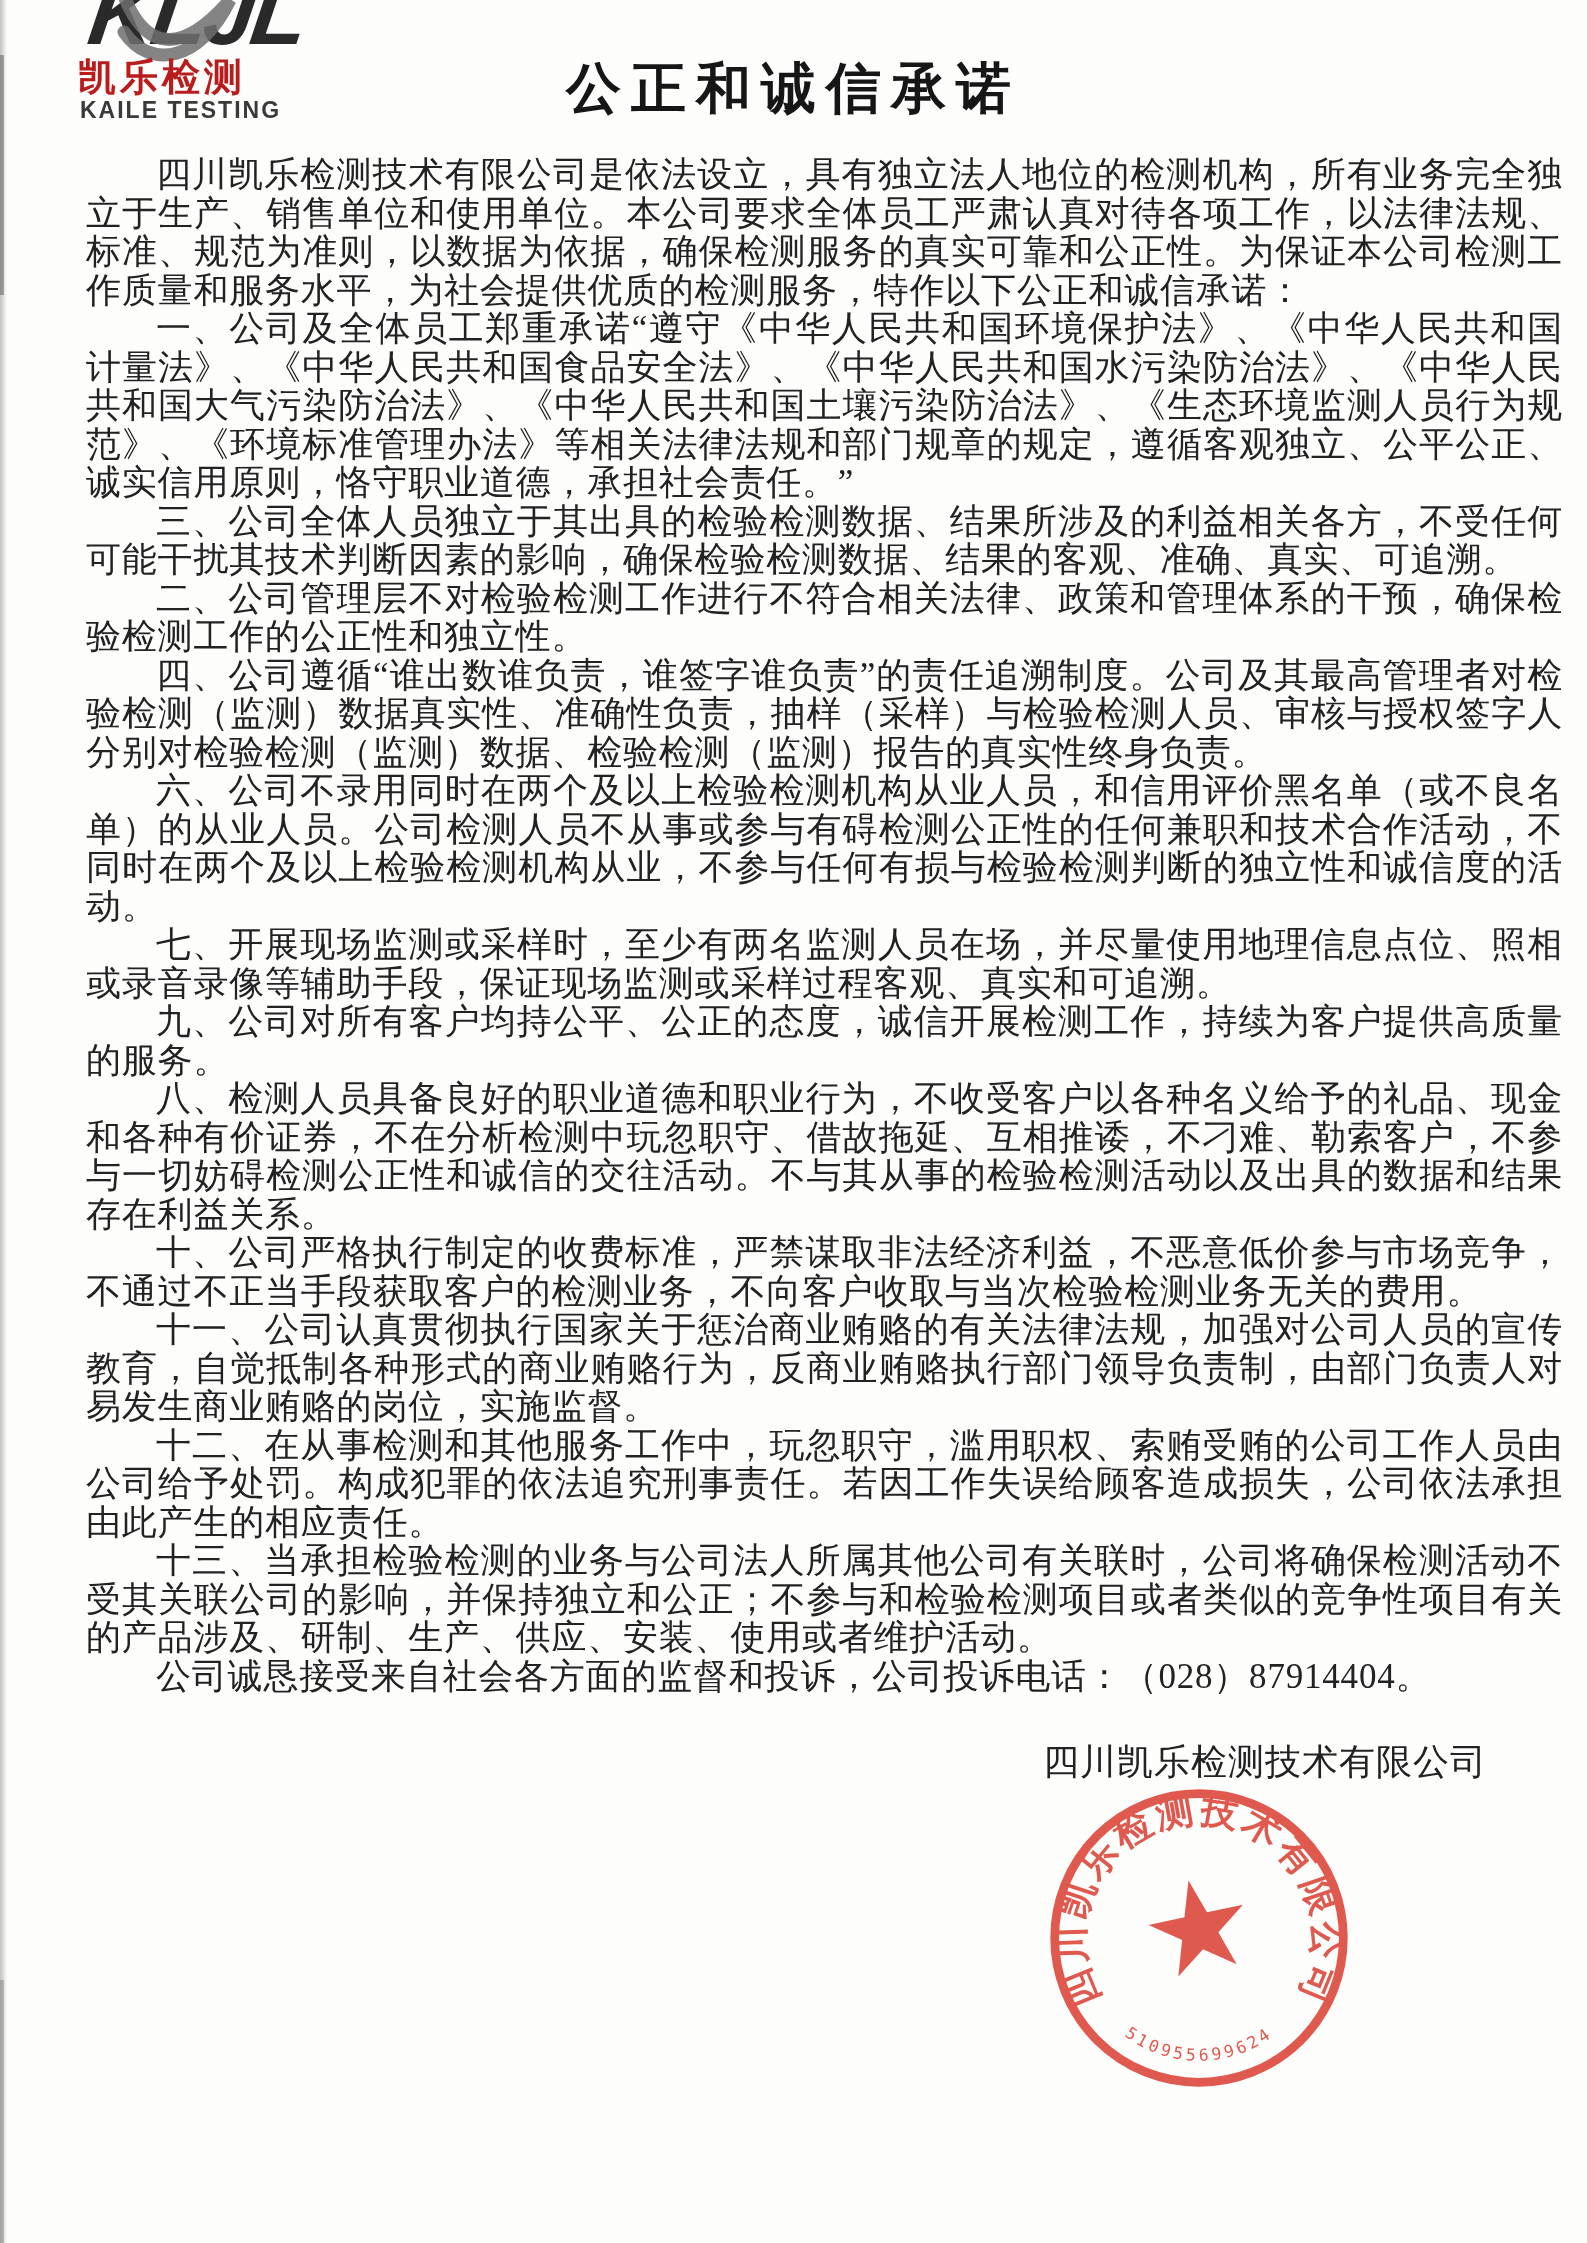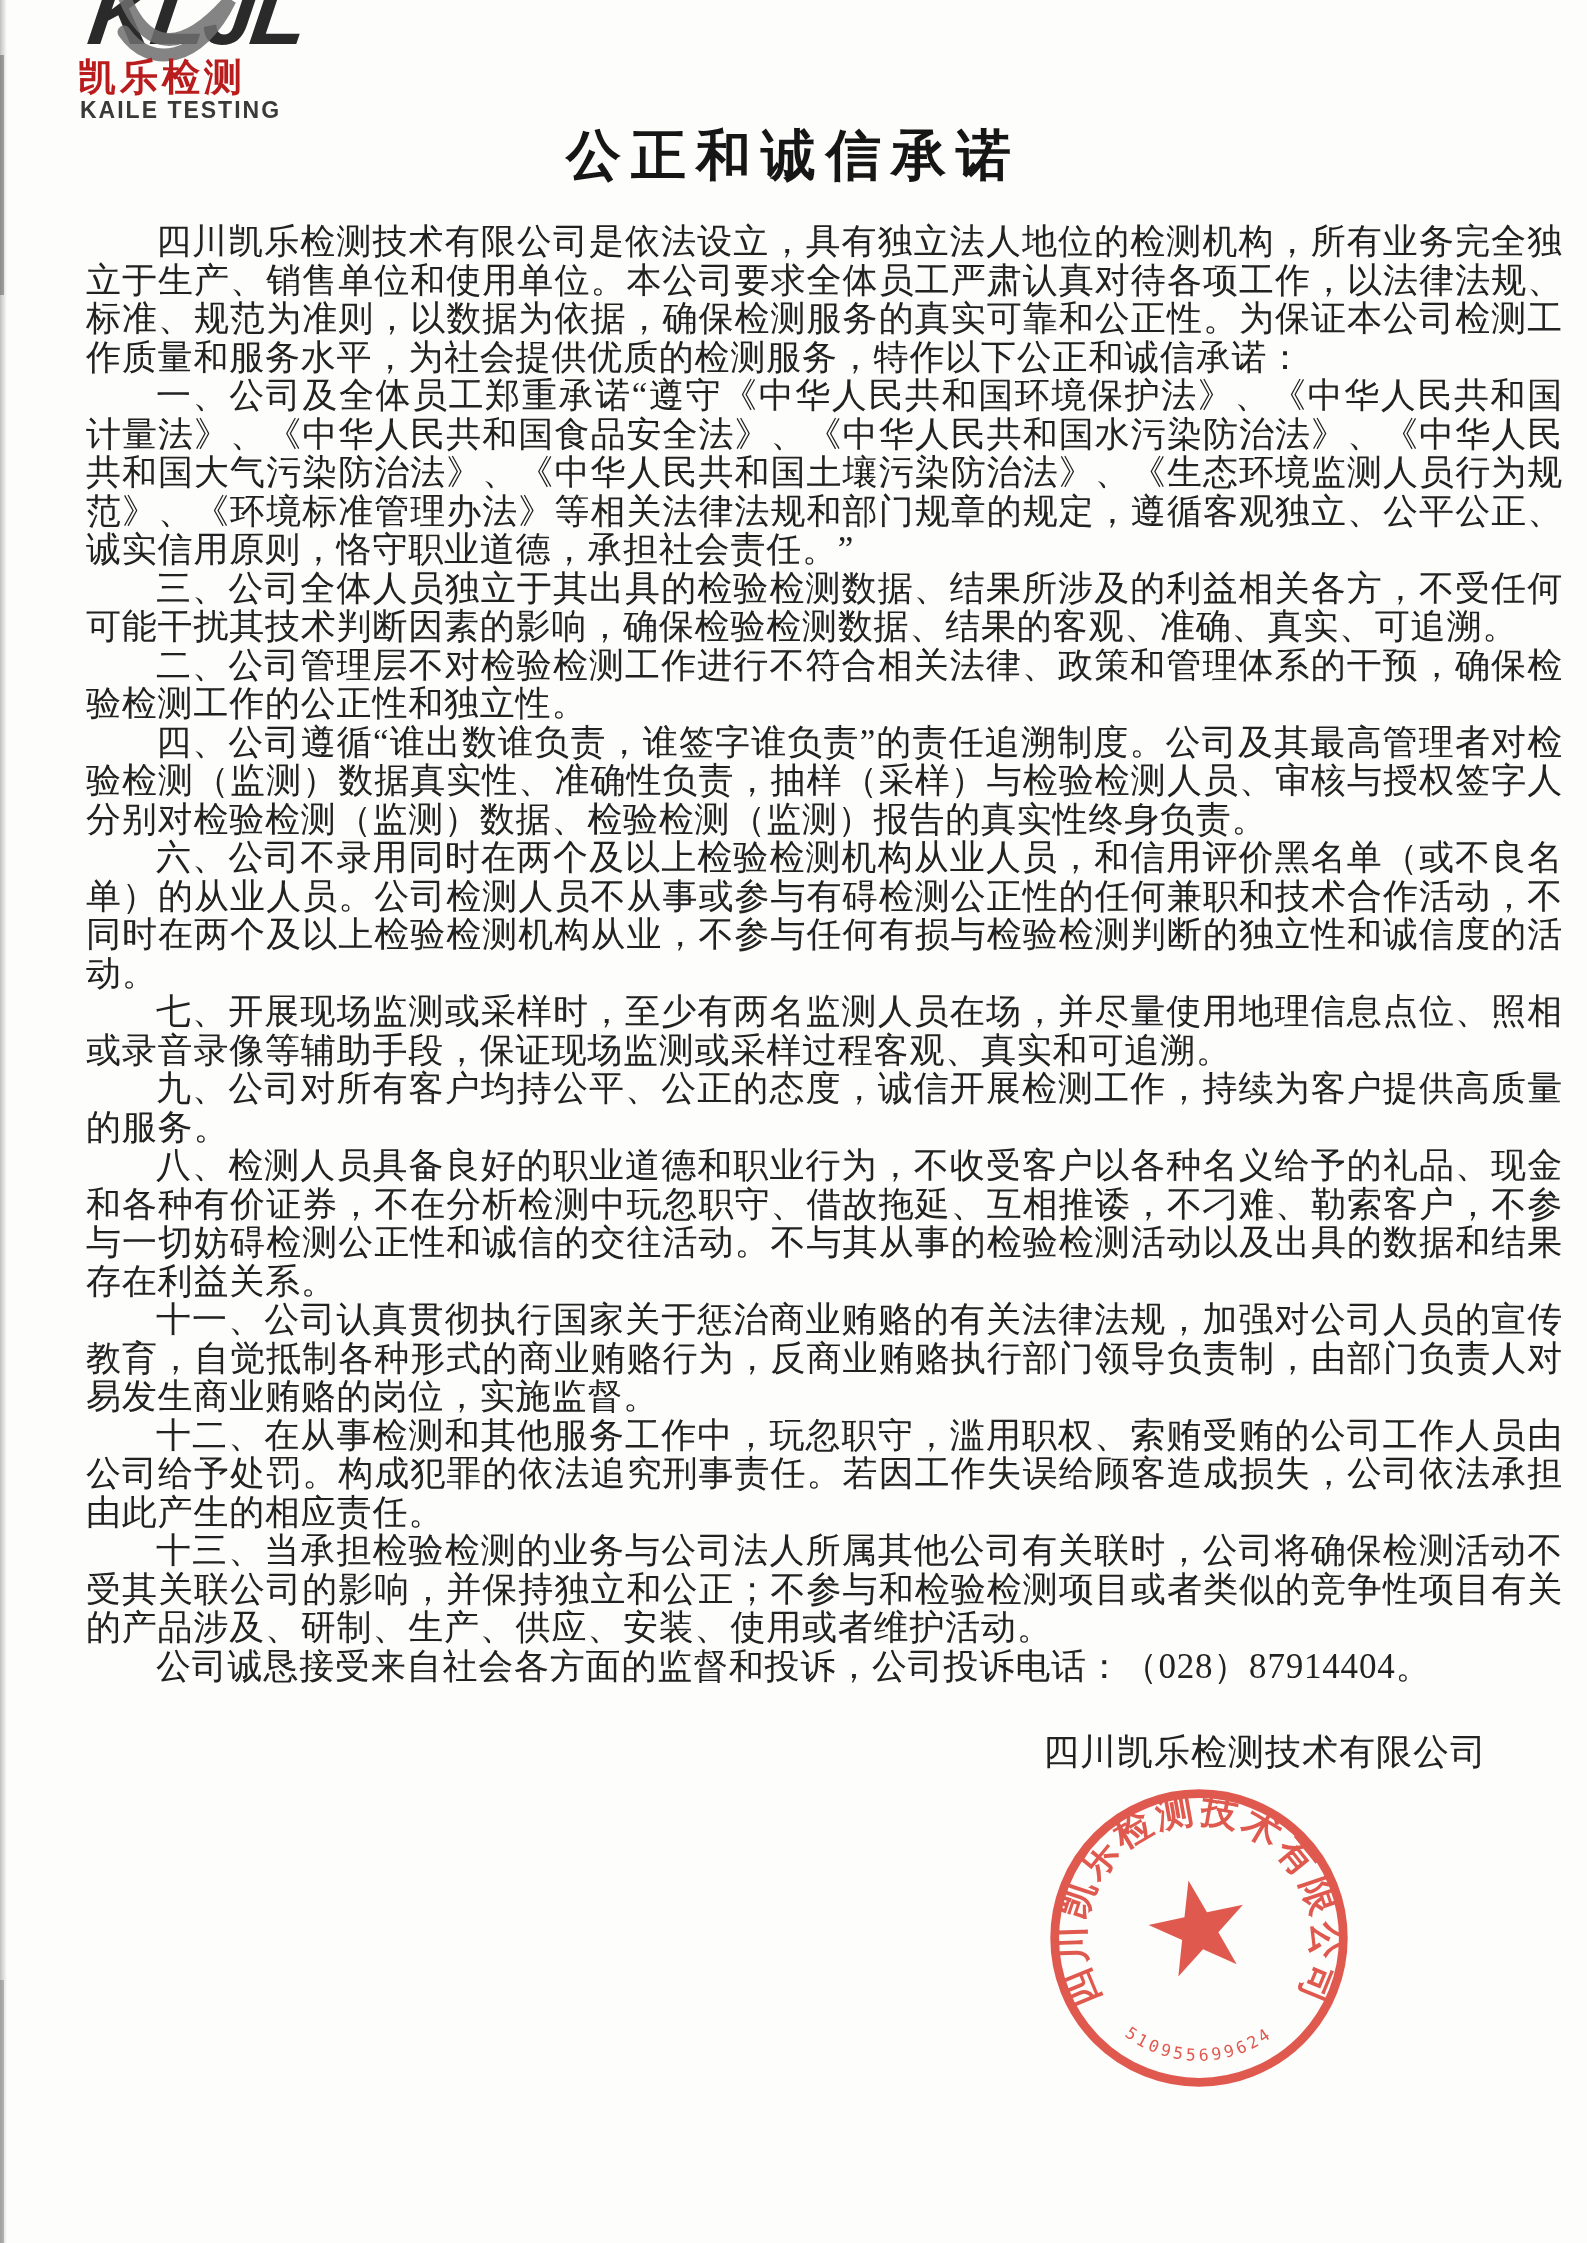--- a/index.html
+++ b/index.html
@@ -39,21 +39,21 @@
   }
   .logo-en{
     position:absolute;left:20px;top:97px;
     font-family:"Liberation Sans","DejaVu Sans",sans-serif;
     font-weight:bold;font-size:23px;letter-spacing:2px;color:#3a3a3a;
     white-space:nowrap;
   }
 
   
   .title{
-    margin:0;padding-top:119px;
+    margin:0;padding-top:52px;
     text-align:center;
     font-size:55px;font-weight:bold;letter-spacing:10px;
     color:#161616;
   }
 
   
   .body{
     margin:30px 55px 0 86px;
     width:1477px;
   }
@@ -107,20 +107,21 @@
   <div class="body">
     <p>四川凯乐检测技术有限公司是依法设立，具有独立法人地位的检测机构，所有业务完全独立于生产、销售单位和使用单位。本公司要求全体员工严肃认真对待各项工作，以法律法规、标准、规范为准则，以数据为依据，确保检测服务的真实可靠和公正性。为保证本公司检测工作质量和服务水平，为社会提供优质的检测服务，特作以下公正和诚信承诺：</p>
     <p>一、公司及全体员工郑重承诺“遵守《中华人民共和国环境保护法》、《中华人民共和国计量法》、《中华人民共和国食品安全法》、《中华人民共和国水污染防治法》、《中华人民共和国大气污染防治法》、《中华人民共和国土壤污染防治法》、《生态环境监测人员行为规范》、《环境标准管理办法》等相关法律法规和部门规章的规定，遵循客观独立、公平公正、诚实信用原则，恪守职业道德，承担社会责任。”</p>
     <p>三、公司全体人员独立于其出具的检验检测数据、结果所涉及的利益相关各方，不受任何可能干扰其技术判断因素的影响，确保检验检测数据、结果的客观、准确、真实、可追溯。</p>
     <p>二、公司管理层不对检验检测工作进行不符合相关法律、政策和管理体系的干预，确保检验检测工作的公正性和独立性。</p>
     <p>四、公司遵循“谁出数谁负责，谁签字谁负责”的责任追溯制度。公司及其最高管理者对检验检测（监测）数据真实性、准确性负责，抽样（采样）与检验检测人员、审核与授权签字人分别对检验检测（监测）数据、检验检测（监测）报告的真实性终身负责。</p>
     <p>六、公司不录用同时在两个及以上检验检测机构从业人员，和信用评价黑名单（或不良名单）的从业人员。公司检测人员不从事或参与有碍检测公正性的任何兼职和技术合作活动，不同时在两个及以上检验检测机构从业，不参与任何有损与检验检测判断的独立性和诚信度的活动。</p>
     <p>七、开展现场监测或采样时，至少有两名监测人员在场，并尽量使用地理信息点位、照相或录音录像等辅助手段，保证现场监测或采样过程客观、真实和可追溯。</p>
     <p>九、公司对所有客户均持公平、公正的态度，诚信开展检测工作，持续为客户提供高质量的服务。</p>
     <p>八、检测人员具备良好的职业道德和职业行为，不收受客户以各种名义给予的礼品、现金和各种有价证券，不在分析检测中玩忽职守、借故拖延、互相推诿，不刁难、勒索客户，不参与一切妨碍检测公正性和诚信的交往活动。不与其从事的检验检测活动以及出具的数据和结果存在利益关系。</p>
+    <p>十、公司严格执行制定的收费标准，严禁谋取非法经济利益，不恶意低价参与市场竞争，不通过不正当手段获取客户的检测业务，不向客户收取与当次检验检测业务无关的费用。</p>
     <p>十一、公司认真贯彻执行国家关于惩治商业贿赂的有关法律法规，加强对公司人员的宣传教育，自觉抵制各种形式的商业贿赂行为，反商业贿赂执行部门领导负责制，由部门负责人对易发生商业贿赂的岗位，实施监督。</p>
     <p>十二、在从事检测和其他服务工作中，玩忽职守，滥用职权、索贿受贿的公司工作人员由公司给予处罚。构成犯罪的依法追究刑事责任。若因工作失误给顾客造成损失，公司依法承担由此产生的相应责任。</p>
     <p>十三、当承担检验检测的业务与公司法人所属其他公司有关联时，公司将确保检测活动不受其关联公司的影响，并保持独立和公正；不参与和检验检测项目或者类似的竞争性项目有关的产品涉及、研制、生产、供应、安装、使用或者维护活动。</p>
     <p>公司诚恳接受来自社会各方面的监督和投诉，公司投诉电话：（028）87914404。</p>
   </div>
 
   <div class="signature">四川凯乐检测技术有限公司</div>
 
   <svg class="seal" viewBox="0 0 320 320">
     <defs>

